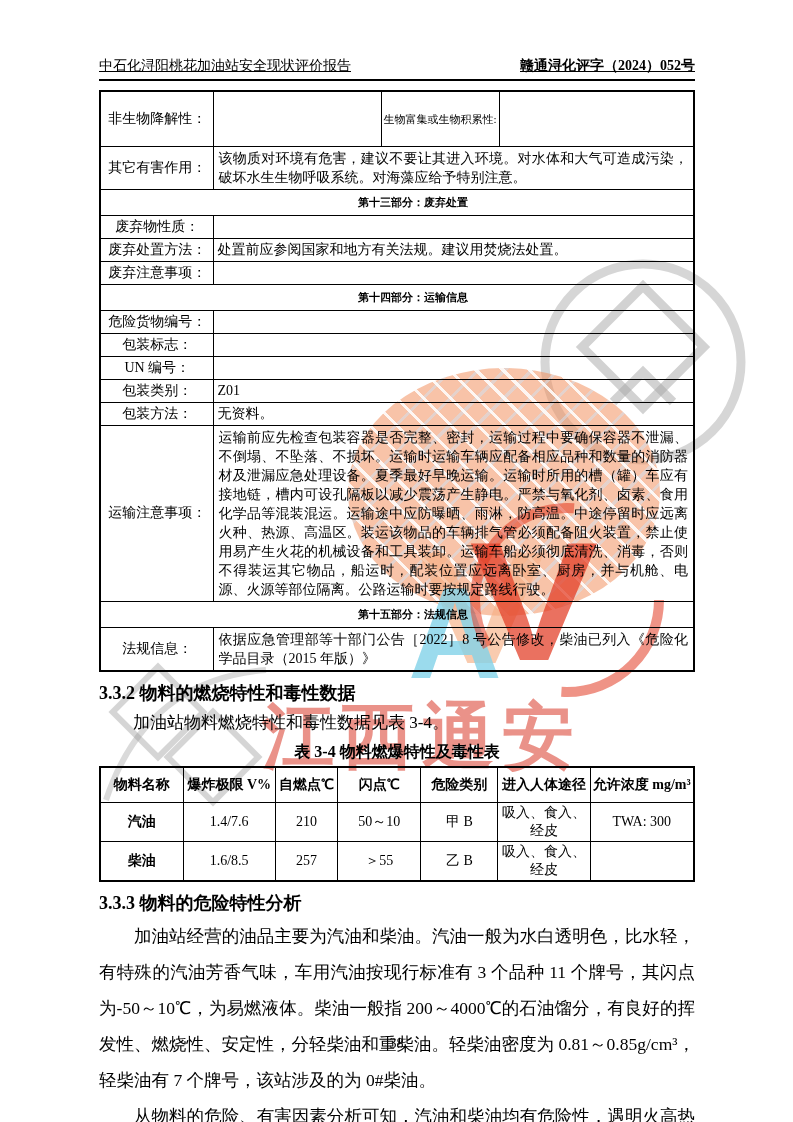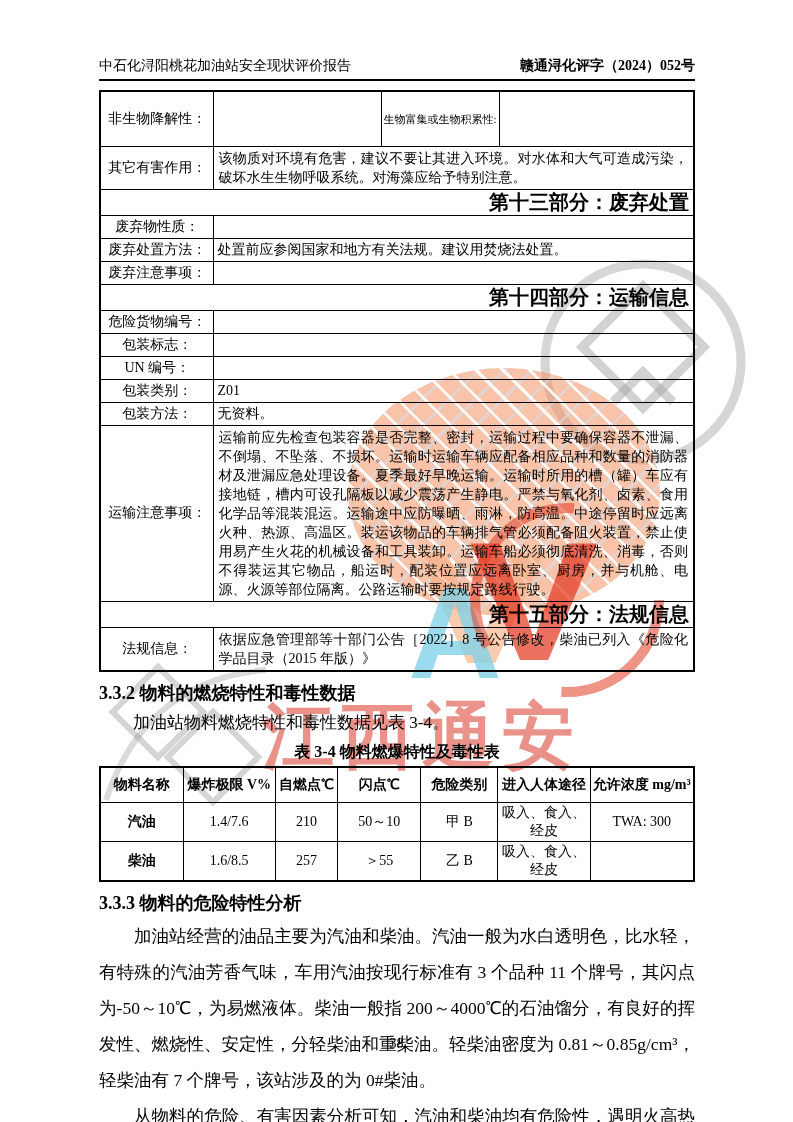--- a/index.html
+++ b/index.html
@@ -49,30 +49,30 @@
     color:rgba(216,56,40,0.55); letter-spacing:8px; white-space:nowrap;
   }
   .wm-lattice { position:absolute; left:86px; top:650px; }
 
   
   .content { position:absolute; left:99px; top:56px; width:596px; z-index:1; }
 
   .doc-header {
     display:flex; justify-content:space-between; align-items:flex-end;
     font-size:14px; line-height:1.4;
-    border-bottom:2px solid #000; padding-bottom:3px; margin-bottom:9px;
+    border-bottom:2px solid #000; padding-bottom:3px; margin-bottom:9px;text-decoration:underline;
   }
   .doc-header .right { font-weight:bold; }
 
   table.msds { width:100%; border-collapse:collapse; border:2px solid #000; font-size:14px; }
   table.msds td { border:1px solid #000; padding:1px 4px; line-height:20px; vertical-align:middle; }
   table.msds td.lbl { text-align:center; padding-right:3px; white-space:nowrap;margin-left:48px; }
   table.msds tr.r { height:23px; }
   table.msds tr.sec { height:26px; }
-  table.msds tr.sec td { text-align:right; font-weight:bold; font-size:20px;padding-left:36px; }
+  table.msds tr.sec td { text-align:center; font-weight:bold; font-size:11px;padding-left:36px; }
   table.msds td.lbl2 { font-size:11px; padding:17px 2px; white-space:nowrap; }
   table.msds td.longtxt { line-height:19px; text-align:justify; padding:2px 5px; }
 
   .h3 { font-size:18px; font-weight:bold; margin:9px 0 3px; }
   .intro { font-size:17px; line-height:30px; text-indent:2em; }
   .t34-caption { text-align:center; font-weight:bold; font-size:16px; margin:4px 0 3px; }
 
   table.t34 { width:100%; border-collapse:collapse; border:2px solid #000; font-size:14px; margin-bottom:6px; }
   table.t34 th, table.t34 td { border:1px solid #000; text-align:center; padding:1px 2px; height:36px; }
   table.t34 th { font-weight:bold; }

